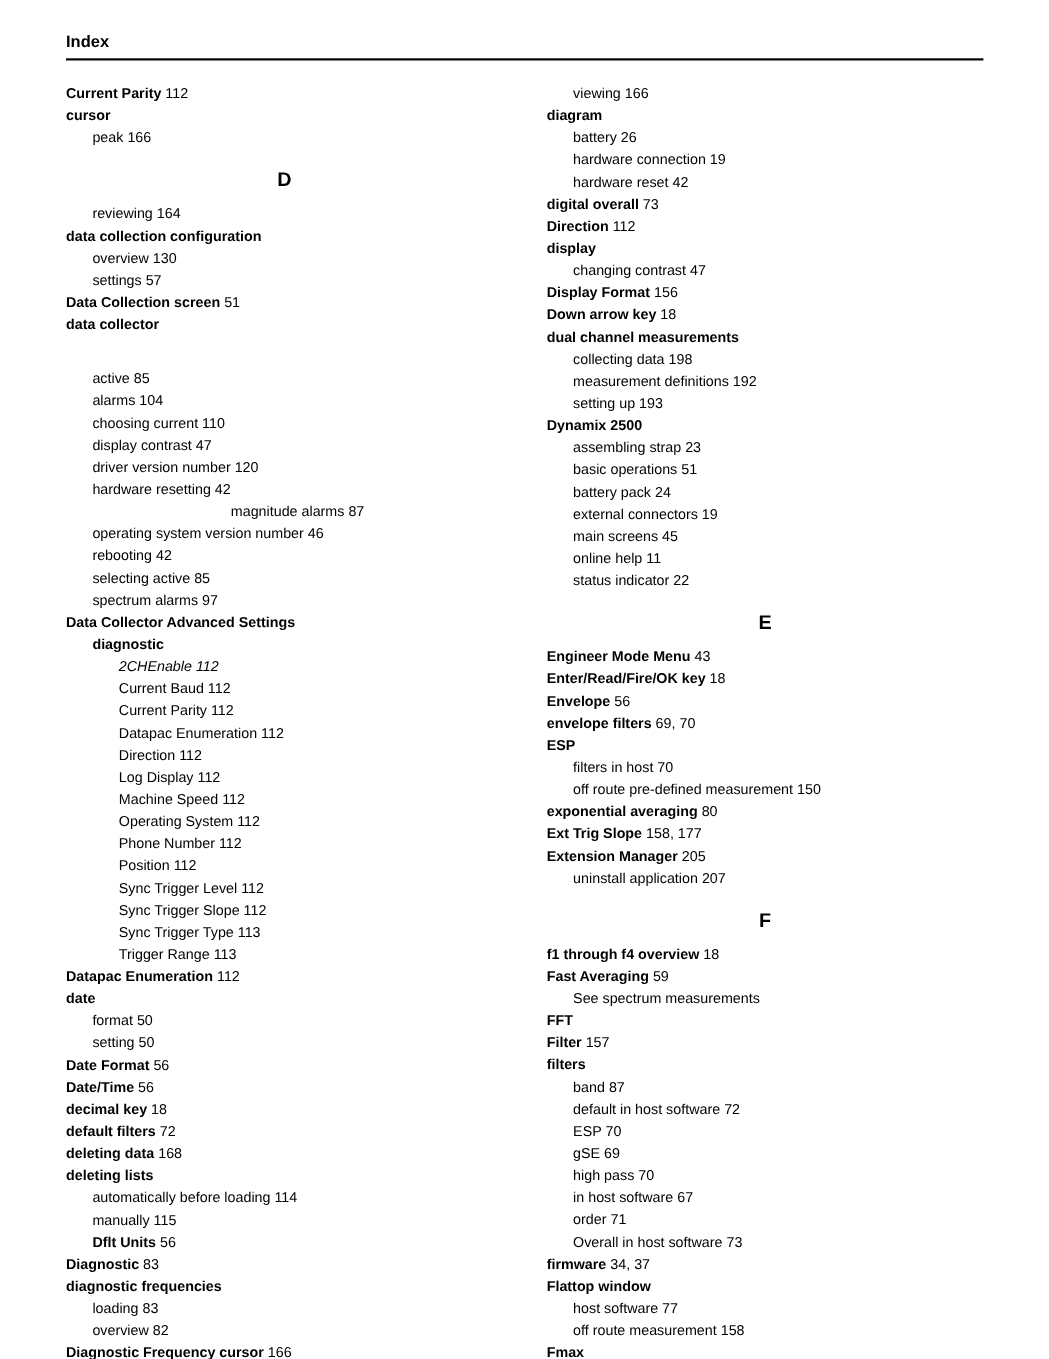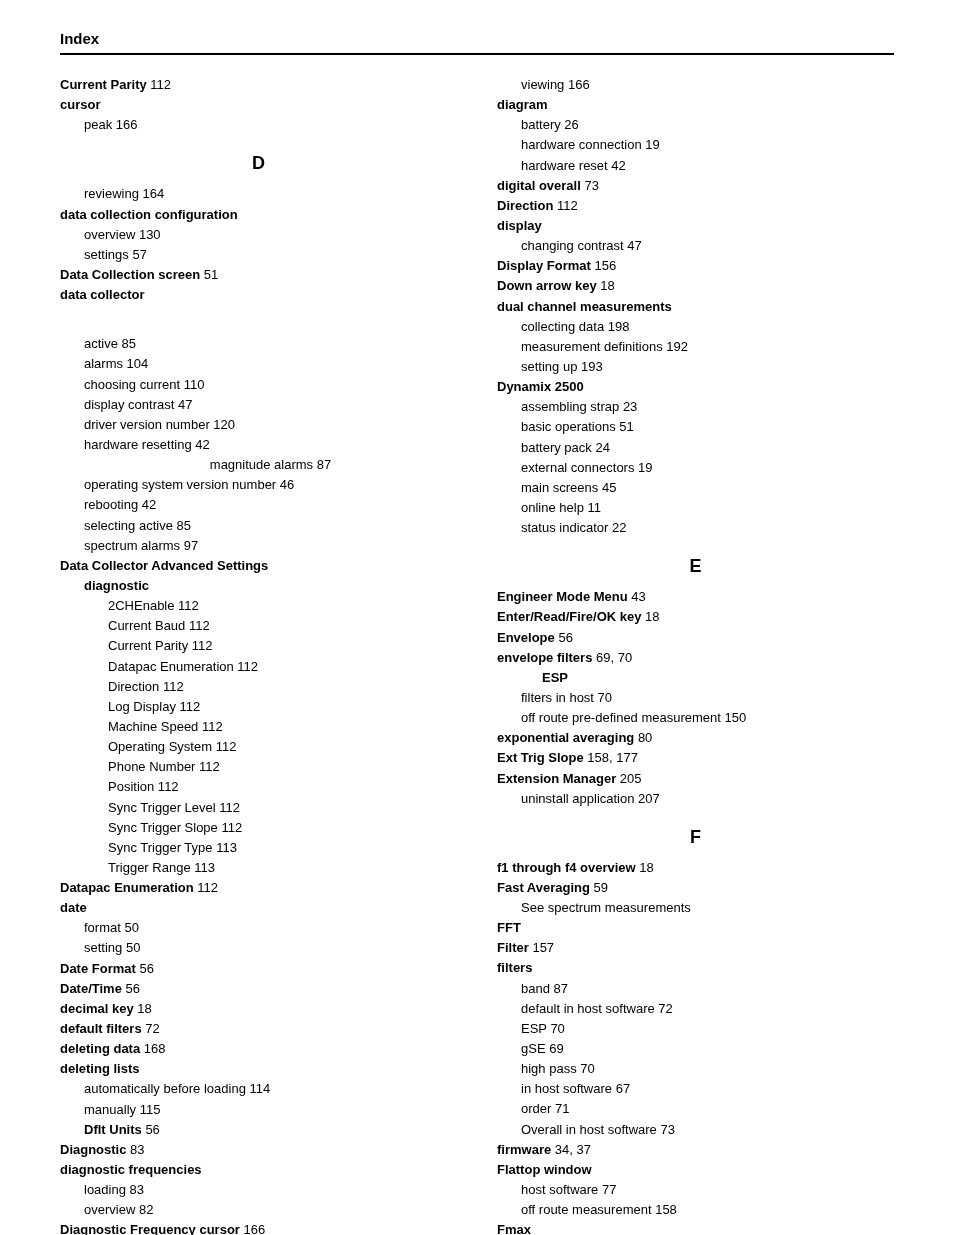--- a/index.html
+++ b/index.html
@@ -67,21 +67,21 @@
         <div class="entry-line" style="padding-left: 24px;">display contrast 47</div>
         <div class="entry-line" style="padding-left: 24px;">driver version number 120</div>
         <div class="entry-line" style="padding-left: 24px;">hardware resetting 42</div>
         <div class="entry-line" style="padding-left: 24px; text-align: center;">magnitude alarms 87</div>
         <div class="entry-line" style="padding-left: 24px;">operating system version number 46</div>
         <div class="entry-line" style="padding-left: 24px;">rebooting 42</div>
         <div class="entry-line" style="padding-left: 24px;">selecting active 85</div>
         <div class="entry-line" style="padding-left: 24px;">spectrum alarms 97</div>
         <div class="entry-line" style="padding-left: 0px;"><span style="font-weight: bold;">Data Collector Advanced Settings</span></div>
         <div class="entry-line" style="padding-left: 24px;"><span style="font-weight: bold;">diagnostic</span></div>
-        <div class="entry-line" style="padding-left: 48px;">2CHEnable 112</div>
+        <div class="entry-line" style="padding-left: 48px; font-style: italic;">2CHEnable 112</div>
         <div class="entry-line" style="padding-left: 48px;">Current Baud 112</div>
         <div class="entry-line" style="padding-left: 48px;">Current Parity 112</div>
         <div class="entry-line" style="padding-left: 48px;">Datapac Enumeration 112</div>
         <div class="entry-line" style="padding-left: 48px;">Direction 112</div>
         <div class="entry-line" style="padding-left: 48px;">Log Display 112</div>
         <div class="entry-line" style="padding-left: 48px;">Machine Speed 112</div>
         <div class="entry-line" style="padding-left: 48px;">Operating System 112</div>
         <div class="entry-line" style="padding-left: 48px;">Phone Number 112</div>
         <div class="entry-line" style="padding-left: 48px;">Position 112</div>
         <div class="entry-line" style="padding-left: 48px;">Sync Trigger Level 112</div>
@@ -129,21 +129,21 @@
         <div class="entry-line" style="padding-left: 24px;">battery pack 24</div>
         <div class="entry-line" style="padding-left: 24px;">external connectors 19</div>
         <div class="entry-line" style="padding-left: 24px;">main screens 45</div>
         <div class="entry-line" style="padding-left: 24px;">online help 11</div>
         <div class="entry-line" style="padding-left: 24px;">status indicator 22</div>
         <div class="section-letter">E</div>
         <div class="entry-line" style="padding-left: 0px;"><span style="font-weight: bold;">Engineer Mode Menu</span><span style="font-weight: normal;"> 43</span></div>
         <div class="entry-line" style="padding-left: 0px;"><span style="font-weight: bold;">Enter/Read/Fire/OK key</span><span style="font-weight: normal;"> 18</span></div>
         <div class="entry-line" style="padding-left: 0px;"><span style="font-weight: bold;">Envelope</span><span style="font-weight: normal;"> 56</span></div>
         <div class="entry-line" style="padding-left: 0px;"><span style="font-weight: bold;">envelope filters</span><span style="font-weight: normal;"> 69, 70</span></div>
-        <div class="entry-line" style="padding-left: 0px; margin-left: 45px;"><span style="font-weight: bold;">ESP</span></div>
+        <div class="entry-line" style="padding-left: 0px;"><span style="font-weight: bold;">ESP</span></div>
         <div class="entry-line" style="padding-left: 24px;">filters in host 70</div>
         <div class="entry-line" style="padding-left: 24px;">off route pre-defined measurement 150</div>
         <div class="entry-line" style="padding-left: 0px;"><span style="font-weight: bold;">exponential averaging</span><span style="font-weight: normal;"> 80</span></div>
         <div class="entry-line" style="padding-left: 0px;"><span style="font-weight: bold;">Ext Trig Slope</span><span style="font-weight: normal;"> 158, 177</span></div>
         <div class="entry-line" style="padding-left: 0px;"><span style="font-weight: bold;">Extension Manager</span><span style="font-weight: normal;"> 205</span></div>
         <div class="entry-line" style="padding-left: 24px;">uninstall application 207</div>
         <div class="section-letter">F</div>
         <div class="entry-line" style="padding-left: 0px;"><span style="font-weight: bold;">f1 through f4 overview</span><span style="font-weight: normal;"> 18</span></div>
         <div class="entry-line" style="padding-left: 0px;"><span style="font-weight: bold;">Fast Averaging</span><span style="font-weight: normal;"> 59</span></div>
         <div class="entry-line" style="padding-left: 24px;">See spectrum measurements</div>

